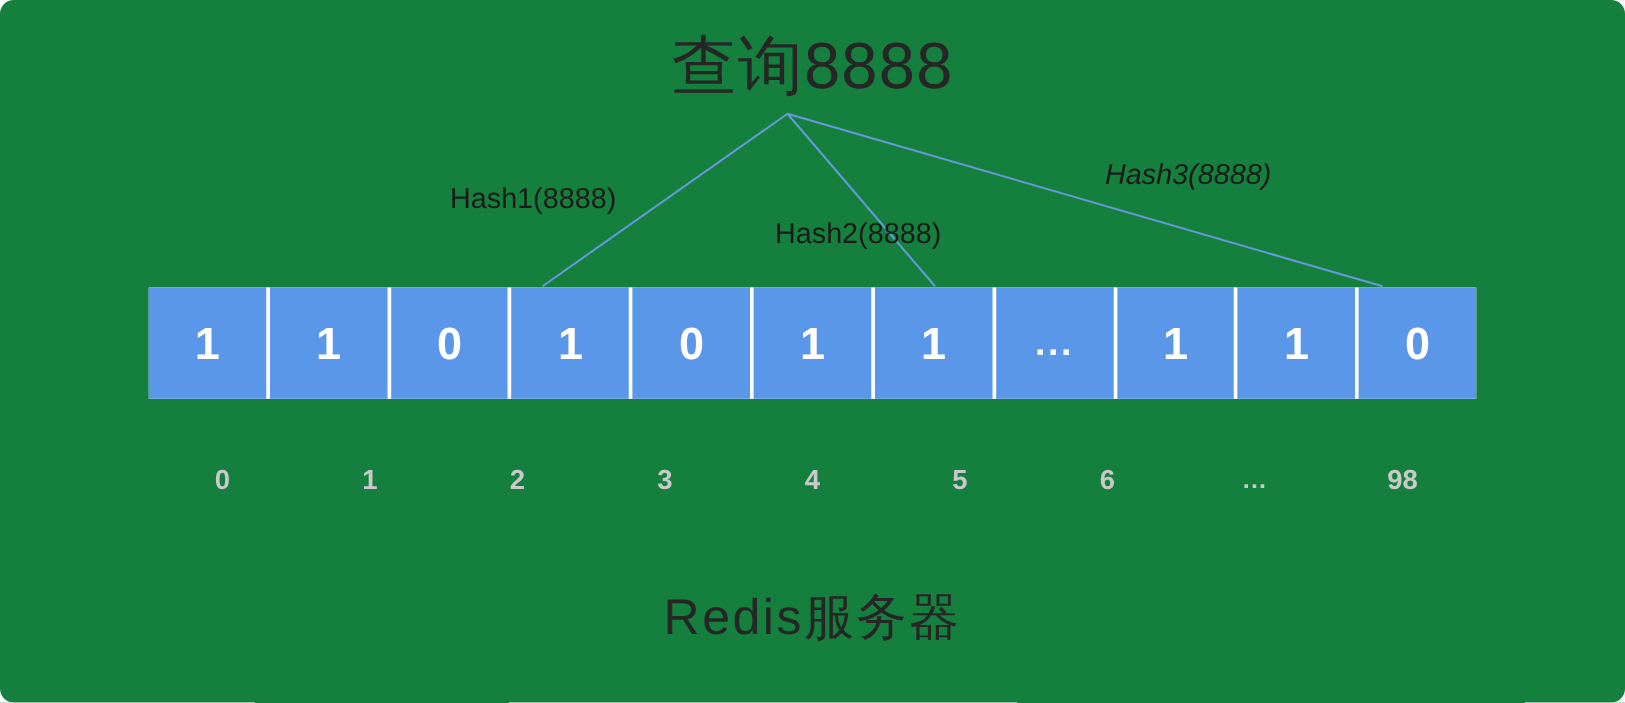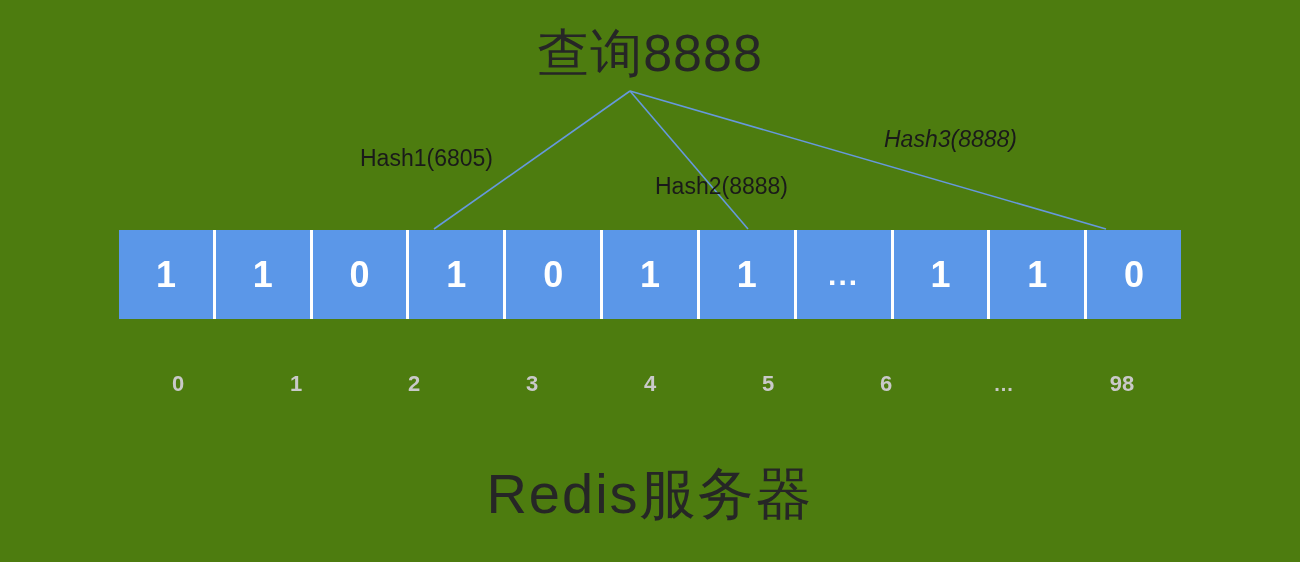--- a/index.html
+++ b/index.html
@@ -7,22 +7,23 @@
     padding: 0;
     background: #ffffff;
   }
   body {
     font-family: "Liberation Sans", "DejaVu Sans", sans-serif;
   }
   #canvas {
     position: relative;
     width: 1300px;
     height: 562px;
-    background: #4d7c0f;
+    background: #15803d;
     overflow: hidden;
+    border-radius: 11px;
   }
 
   
   #title {
     position: absolute;
     left: 0;
     top: 22px;
     width: 1300px;
     text-align: center;
     font-size: 52px;
@@ -44,21 +45,21 @@
 
   
   .hash-label {
     position: absolute;
     font-size: 23px;
     line-height: 27px;
     color: #1a1a1a;
     white-space: nowrap;
   }
   #hash-label-1 { left: 360px; top: 145px; }
-  #hash-label-2 { left: 620px; top: 173px; margin-left: 35px; }
+  #hash-label-2 { left: 620px; top: 173px; }
   #hash-label-3 { left: 884px; top: 126px; font-style: italic; }
 
   
   #bit-array {
     position: absolute;
     left: 119px;
     top: 230px;
     width: 1062px;
     height: 89px;
     display: flex;
@@ -101,41 +102,41 @@
   }
   .index-label.ellipsis { font-size: 20px; letter-spacing: 1px; }
 
   
   #caption {
     position: absolute;
     left: 0;
     top: 466px;
     width: 1300px;
     text-align: center;
-    font-size: 56px;
+    font-size: 40px;
     line-height: 56px;
     color: #262626;
     letter-spacing: 2px;
     white-space: nowrap;
   }
 </style>
 </head>
 <body>
 
 <div id="canvas">
 
   <div id="title">查询8888</div>
 
   <svg id="connectors" viewBox="0 0 1300 562" xmlns="http://www.w3.org/2000/svg">
     <line x1="630" y1="91" x2="434" y2="229" stroke="#6699dd" stroke-width="1.6"></line>
     <line x1="630" y1="91" x2="748" y2="229" stroke="#6699dd" stroke-width="1.6"></line>
     <line x1="630" y1="91" x2="1106" y2="229" stroke="#6699dd" stroke-width="1.6"></line>
   </svg>
 
-  <div class="hash-label" id="hash-label-1">Hash1(6805)</div>
+  <div class="hash-label" id="hash-label-1">Hash1(8888)</div>
   <div class="hash-label" id="hash-label-2">Hash2(8888)</div>
   <div class="hash-label" id="hash-label-3">Hash3(8888)</div>
 
   <div id="bit-array">
     <div class="bit-cell">1</div>
     <div class="bit-cell">1</div>
     <div class="bit-cell">0</div>
     <div class="bit-cell">1</div>
     <div class="bit-cell">0</div>
     <div class="bit-cell">1</div>

